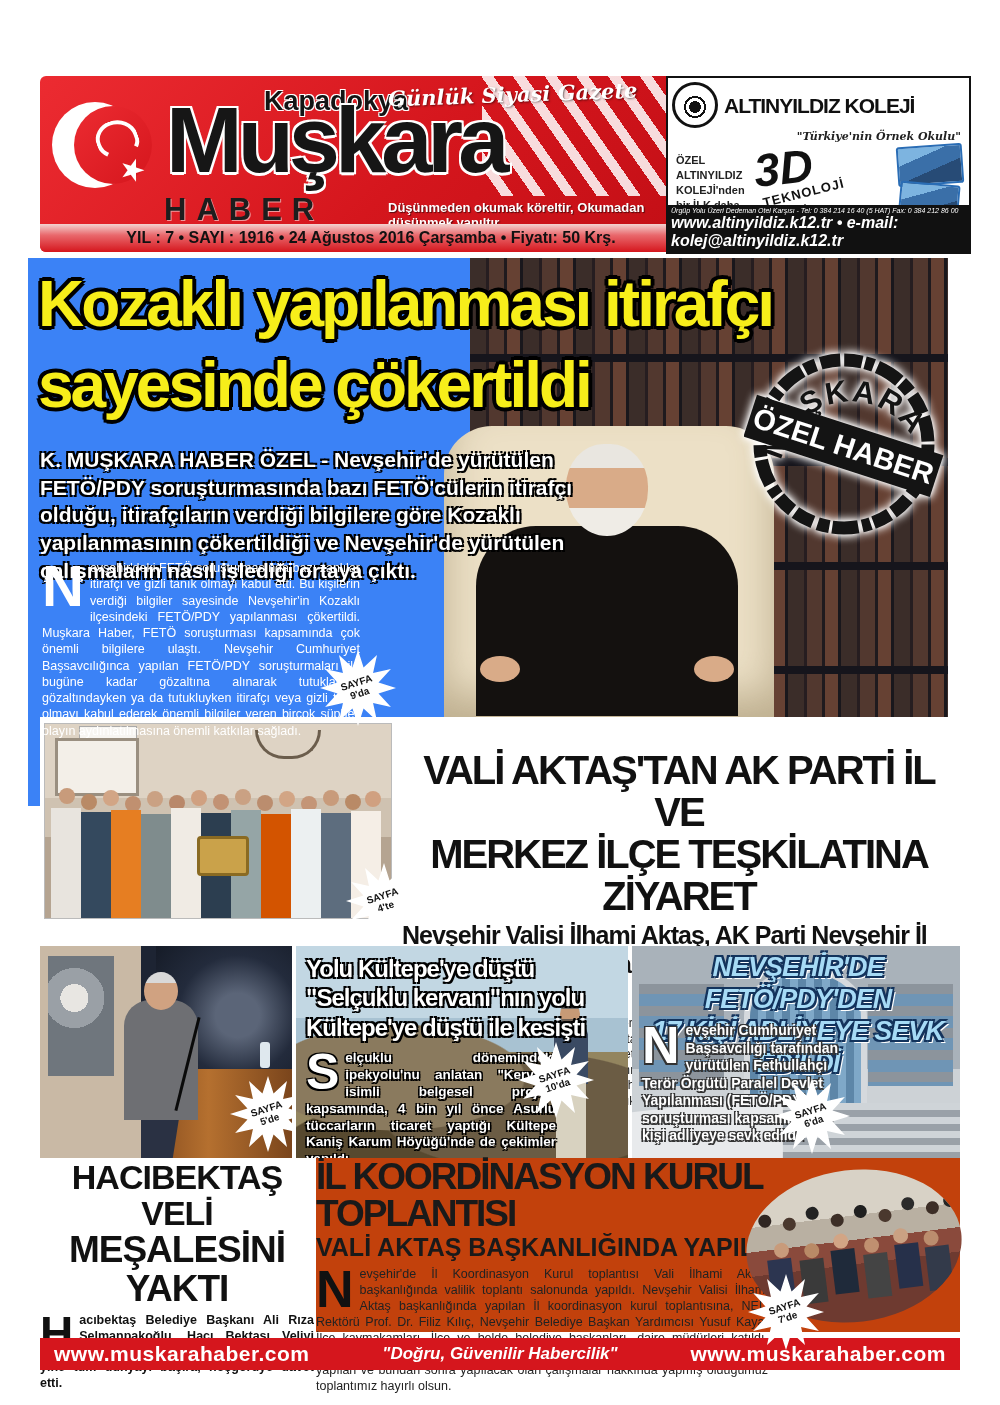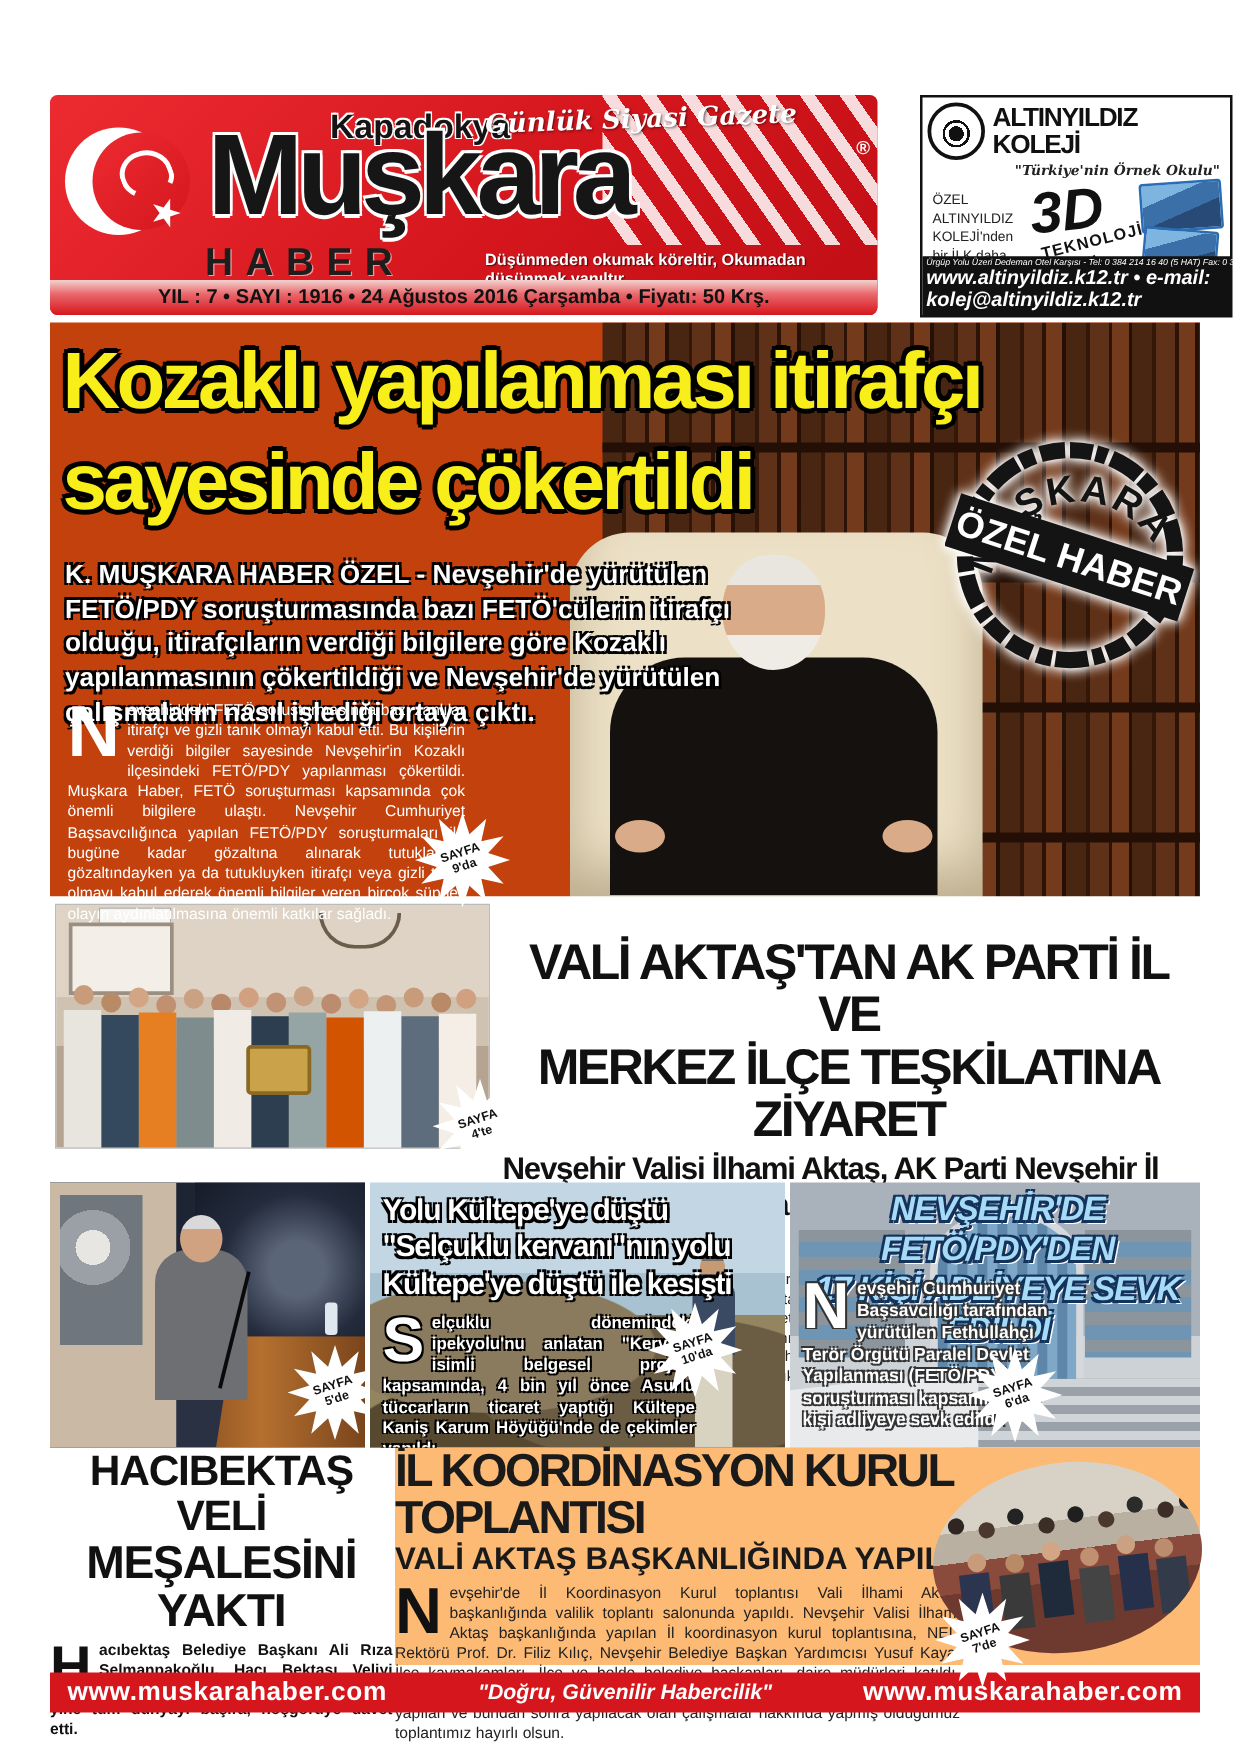--- a/index.html
+++ b/index.html
@@ -32,46 +32,46 @@
   .mh-haber{position:absolute;left:124px;top:116px;font-size:31px;font-weight:bold;color:#1d1d1d;
             letter-spacing:10px;text-shadow:1px 1px 0 rgba(255,255,255,.55);}
   .mh-motto{position:absolute;left:348px;top:124px;font-size:13px;font-weight:bold;color:#fff;
             text-shadow:1px 1px 1px rgba(0,0,0,.6);}
   .issue-bar{position:absolute;left:0;bottom:0;width:100%;height:28px;
              background:linear-gradient(180deg,#f3d2d0 0%,#e9686c 40%,#d5161d 100%);
              display:flex;align-items:center;justify-content:center;
              font-size:16px;font-weight:bold;color:#111;}
 
   
-  .ad{position:absolute;left:736px;top:76px;width:250px;height:178px;background:#fff;
+  .ad{position:absolute;left:666px;top:76px;width:305px;height:178px;background:#fff;
       border:2px solid #111;box-sizing:border-box;}
   .ad-top{display:flex;align-items:center;gap:6px;padding:4px 4px 0 4px;}
   .ad-emblem{flex:0 0 40px;width:40px;height:40px;border-radius:50%;border:3px solid #111;
              background:radial-gradient(circle at 50% 55%,#111 0 6px,#fff 6px 9px,#111 9px 11px,#fff 11px);}
   .ad-name{font-size:21px;font-weight:bold;color:#101010;letter-spacing:-1px;line-height:1;}
   .ad-slogan{font-family:"DejaVu Serif",serif;font-style:italic;font-weight:bold;font-size:11px;
              color:#222;text-align:right;padding:2px 8px 0 0;}
   .ad-mid{position:relative;height:78px;}
-  .ad-left{position:absolute;left:8px;top:10px;font-size:11px;font-weight:normal;color:#222;
+  .ad-left{position:absolute;left:8px;top:10px;font-size:11px;font-weight:bold;color:#222;
            line-height:1.35;}
   .ad-3d{position:absolute;left:86px;top:-2px;font-size:46px;font-weight:bold;font-style:italic;
          color:#111;transform:rotate(-6deg);}
   .ad-feat{position:absolute;left:96px;top:42px;font-size:13px;font-weight:bold;color:#111;
            transform:rotate(-14deg);letter-spacing:1px;line-height:1.2;}
   .ad-thumb1,.ad-thumb2{position:absolute;border:2px solid #2a6db5;border-radius:3px;
          background:linear-gradient(160deg,#7db4e0 0 30%,#3a6fa8 30% 60%,#274b76 60% 100%);}
   .ad-thumb1{right:6px;top:2px;width:62px;height:36px;transform:rotate(-4deg);}
   .ad-thumb2{right:10px;top:40px;width:56px;height:36px;transform:rotate(5deg);}
   .ad-bottom{position:absolute;left:0;bottom:0;width:100%;background:#111;color:#fff;
              padding:2px 3px;box-sizing:border-box;}
   .ad-address{font-size:7px;font-style:italic;white-space:nowrap;}
   .ad-web{font-size:16px;font-weight:bold;font-style:italic;}
 
   
-  .lead{position:absolute;left:40px;top:258px;width:920px;height:548px;background:#c2410c;overflow:hidden;}
+  .lead{position:absolute;left:28px;top:258px;width:920px;height:548px;background:#3b82f6;overflow:hidden;}
   .books{position:absolute;right:0;top:0;width:52%;height:100%;
          background:
            repeating-linear-gradient(180deg,transparent 0 96px,#120a05 96px 104px),
            repeating-linear-gradient(90deg,#3c2413 0 16px,#241309 16px 19px,#55301a 19px 34px,#1d0f07 34px 37px,#6b3a1e 37px 50px,#160c05 50px 53px);
          opacity:.9;}
   .chair{position:absolute;left:416px;top:168px;width:330px;height:300px;background:#ece0c6;
          border-radius:48px 48px 0 0;box-shadow:inset 0 -30px 40px rgba(120,100,60,.4);}
   .figure-suit{position:absolute;left:448px;top:268px;width:262px;height:190px;background:#14110f;
                border-radius:60px 60px 0 0;}
   .figure-head{position:absolute;left:538px;top:186px;width:82px;height:92px;border-radius:46% 46% 50% 50%;
@@ -190,21 +190,21 @@
   .ft-body .dropcap{color:#fff;font-size:52px;}
 
   
   .haci{position:absolute;left:40px;top:1160px;width:274px;height:172px;background:#fff;}
   .haci-h1{font-size:34px;font-weight:bold;letter-spacing:-1px;color:#111;text-align:center;line-height:1.05;}
   .haci-h2{font-size:26px;font-weight:bold;letter-spacing:-1px;color:#111;text-align:center;line-height:1.1;}
   .haci-h3{font-size:37px;font-weight:bold;letter-spacing:-1px;color:#111;text-align:center;line-height:1.05;}
   .haci-body{padding-top:4px;font-size:12.5px;font-weight:bold;color:#111;line-height:1.25;text-align:justify;}
   .haci-body .dropcap{font-size:46px;color:#111;}
 
-  .koord{position:absolute;left:316px;top:1158px;width:644px;height:174px;background:#fdba74;}
+  .koord{position:absolute;left:316px;top:1158px;width:644px;height:174px;background:#c2410c;}
   .koord-h1{font-size:37px;font-weight:bold;letter-spacing:-2px;color:#1a1a1a;line-height:1.0;}
   .koord-h2{font-size:25px;font-weight:bold;letter-spacing:0;color:#1a1a1a;line-height:1.1;padding-top:2px;}
   .koord-body{padding-top:4px;width:452px;font-size:12.5px;color:#222;line-height:1.28;text-align:justify;}
   .koord-body .dropcap{font-size:52px;color:#111;}
   .meeting{position:absolute;right:-2px;top:12px;width:216px;height:152px;border-radius:50%;
            overflow:hidden;transform:rotate(-7deg);
            background:linear-gradient(180deg,#d8d2c6 0 30%,#b9b0a2 30% 46%,#8a4a3c 46% 62%,#6e3a30 62% 100%);}
   .mt-heads1{position:absolute;left:16px;top:34px;width:13px;height:13px;border-radius:50%;background:#2f2622;
              box-shadow:24px 6px 0 #4a382e,48px -2px 0 #232323,72px 8px 0 #3c2e26,96px 2px 0 #1f1f1f,
                         120px 9px 0 #4a382e,144px 0 0 #2b2b2b,168px 7px 0 #3c2e26,186px 2px 0 #252525;}

